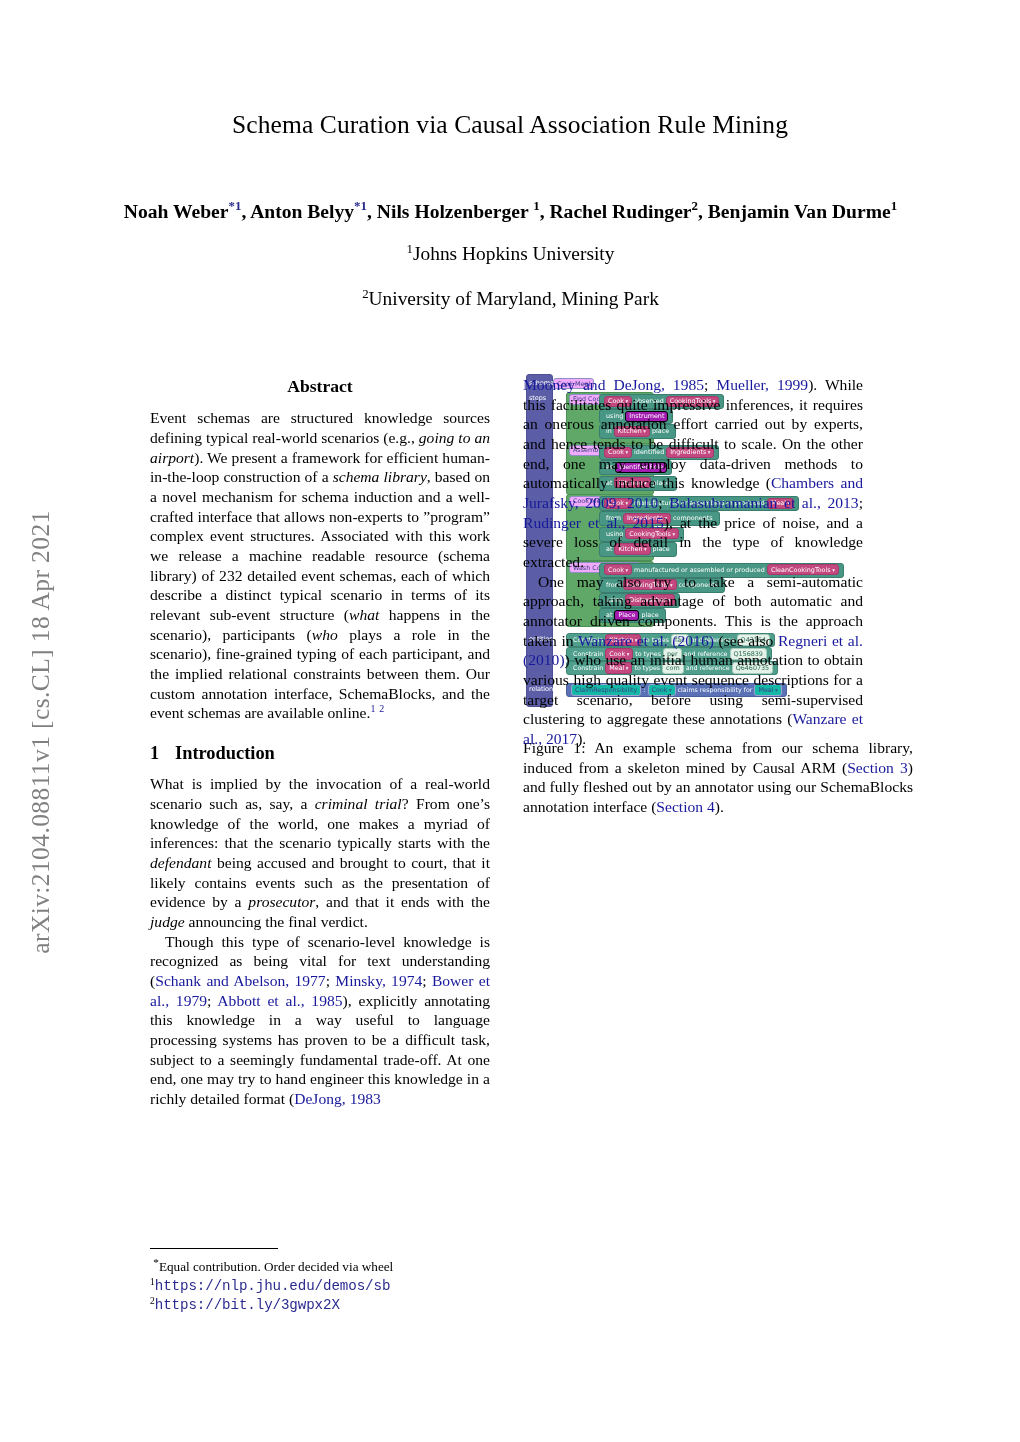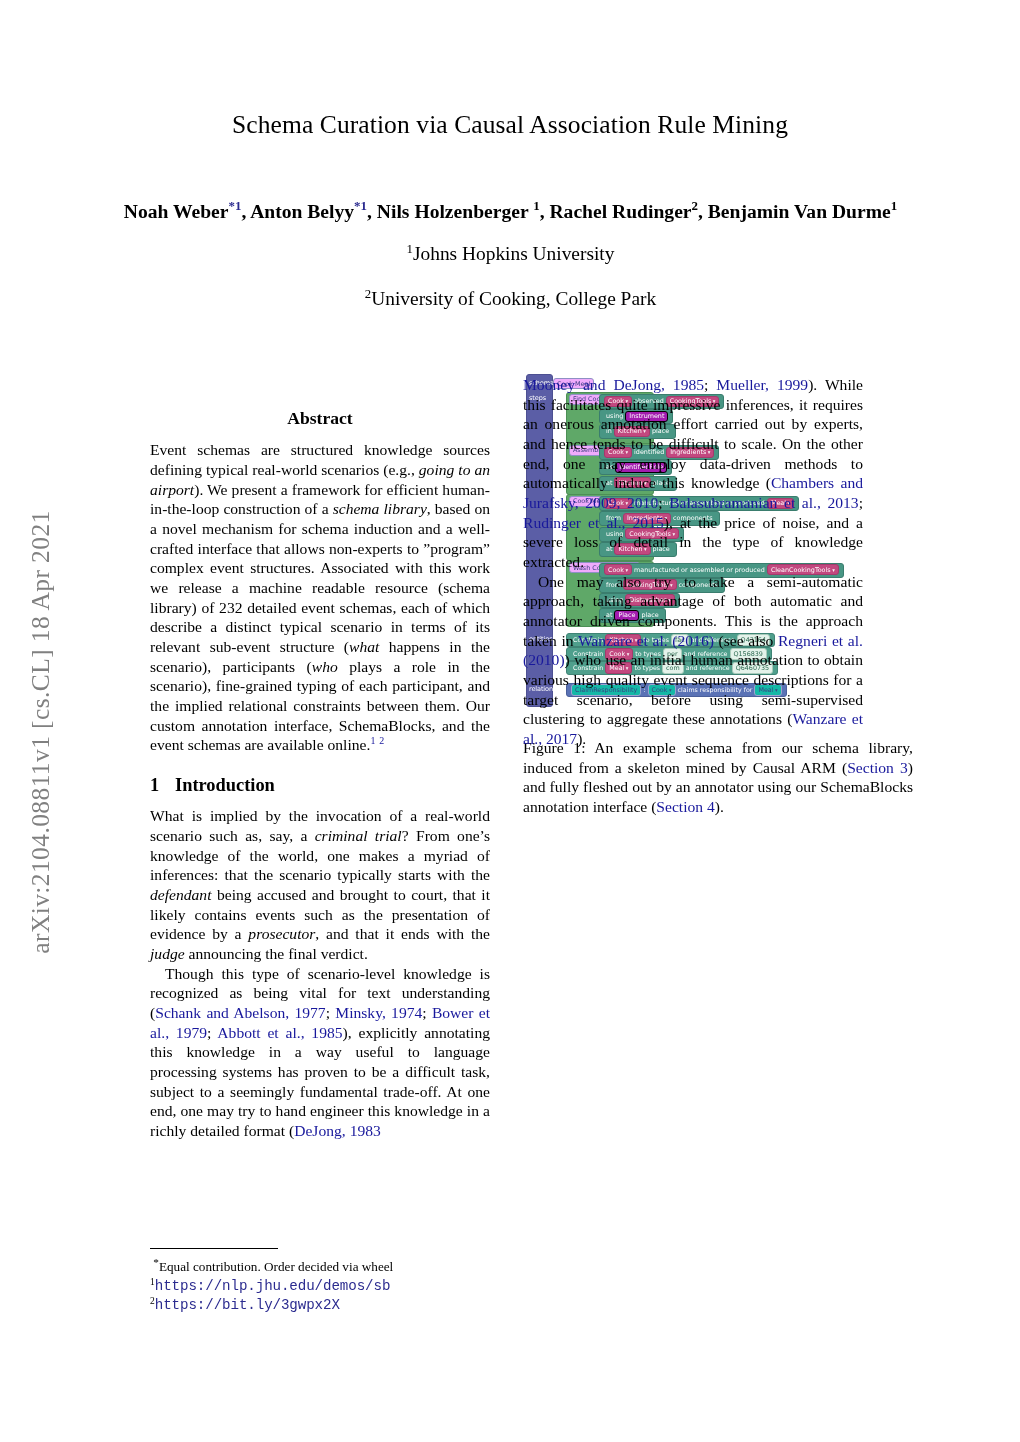--- a/index.html
+++ b/index.html
@@ -77,21 +77,21 @@
   
   .col {
     position: absolute;
     width: 340px;
     font-size: 15.6px;
     line-height: 1.262;
     text-align: justify;
     text-justify: inter-word;
     hyphens: manual;
   }
-  #col-left  { left: 150px; top: 375px; margin-top: 32px; }
+  #col-left  { left: 150px; top: 375px; }
   #col-right { left: 523px; top: 375px; }
 
   .abstract-head {
     text-align: center;
     font-size: 17.6px;
     font-weight: bold;
     margin: 0 0 11px 0;
   }
   p.para {
     margin: 0;
@@ -271,21 +271,21 @@
 
   <div id="title-block">
     <h1 id="paper-title">Schema Curation via Causal Association Rule Mining</h1>
   </div>
 
   <div id="authors-block">
     <div id="author-line">
       <span>Noah Weber</span><sup class="star">*1</sup><span>, </span><span>Anton Belyy</span><sup class="star">*1</sup><span>, </span><span>Nils Holzenberger</span> <sup>1</sup><span>, </span><span>Rachel Rudinger</span><sup>2</sup><span>, </span><span>Benjamin Van Durme</span><sup>1</sup>
     </div>
     <div class="affil"><sup>1</sup><span>Johns Hopkins University</span></div>
-    <div class="affil"><sup>2</sup><span>University of Cooking, College Park</span></div>
+    <div class="affil"><sup>2</sup><span>University of Maryland, Mining Park</span></div>
   </div>
 
   <div class="col" id="col-left">
 
     <div class="abstract-head">Abstract</div>
 
     <p class="para"><span>Event schemas are structured knowledge sources defining typical real-world scenarios (e.g., </span><span class="it">going to an airport</span><span>). We present a framework for efficient human-in-the-loop construction of a </span><span class="it">schema library</span><span>, based on a novel mechanism for schema induction and a well-crafted interface that allows non-experts to ”program” complex event structures. Associated with this work we release a machine readable resource (schema library) of 232 detailed event schemas, each of which describe a distinct typical scenario in terms of its relevant sub-event structure (</span><span class="it">what</span><span> happens in the scenario), participants (</span><span class="it">who</span><span> plays a role in the scenario), fine-grained typing of each participant, and the implied relational constraints between them. Our custom annotation interface, SchemaBlocks, and the event schemas are available online.</span><sup class="fn">1</sup> <sup class="fn">2</sup></p>
 
     <div class="sec-head"><span class="num">1</span><span>Introduction</span></div>
 

